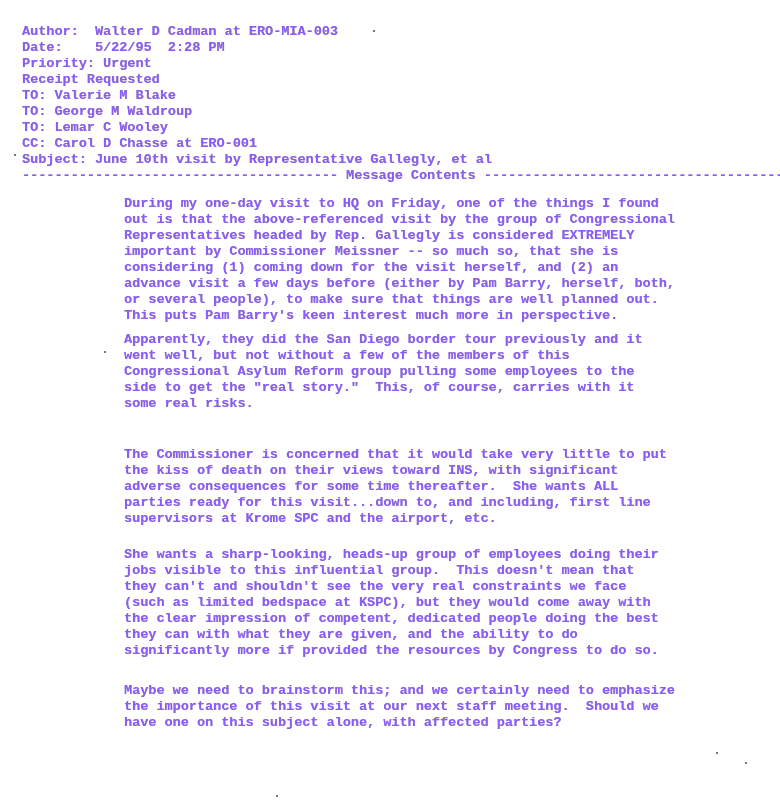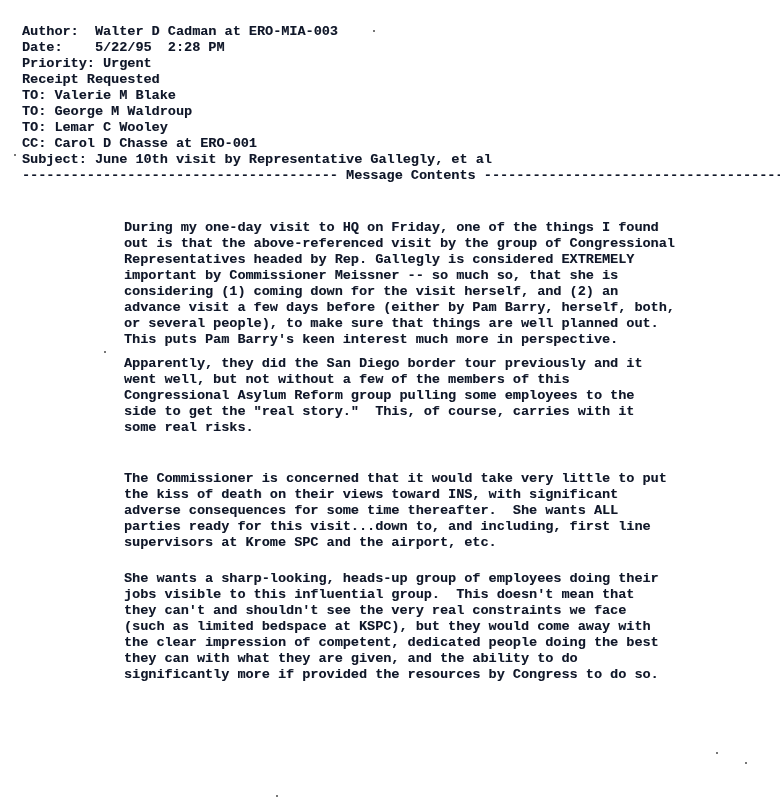--- a/index.html
+++ b/index.html
@@ -4,21 +4,21 @@
 <style>
   html, body { margin: 0; padding: 0; background: #e8e8e8; }
   .page {
     position: relative;
     width: 780px;
     height: 803px;
     background: #ffffff;
     overflow: hidden;
     font-family: "Liberation Mono", "DejaVu Sans Mono", monospace;
     font-weight: 700;
-    color: #0f172a;
+    color: #8b5cf6;
   }
   .mono {
     margin: 0;
     white-space: pre;
     font-family: inherit;
     font-size: 13.5px;
     line-height: 16px;
     letter-spacing: 0;
     text-shadow: 0.3px 0.3px 0 rgba(0,0,0,0.35);
   }
@@ -30,21 +30,20 @@
   .separator {
     position: absolute;
     left: 22px;
     right: 0;
     top: 168px;
     overflow: hidden;
   }
   .para {
     position: absolute;
     left: 124px;
-    margin-top: 24px;
   }
   .para-1 { top: 196px; }
   .para-2 { top: 332px; }
   .para-3 { top: 447px; }
   .para-4 { top: 547px; }
   .para-5 { top: 683px; }
   .speck {
     position: absolute;
     width: 2px;
     height: 2px;
@@ -91,20 +90,23 @@
 the clear impression of competent, dedicated people doing the best
 they can with what they are given, and the ability to do
 significantly more if provided the resources by Congress to do so.</pre>
 
   <pre class="mono para para-3">The Commissioner is concerned that it would take very little to put
 the kiss of death on their views toward INS, with significant
 adverse consequences for some time thereafter.  She wants ALL
 parties ready for this visit...down to, and including, first line
 supervisors at Krome SPC and the airport, etc.</pre>
 
+  <pre class="mono para para-5">Maybe we need to brainstorm this; and we certainly need to emphasize
+the importance of this visit at our next staff meeting.  Should we
+have one on this subject alone, with affected parties?</pre>
 
   <div class="speck" style="left:373px; top:30px;"></div>
   <div class="speck" style="left:14px;  top:154px;"></div>
   <div class="speck" style="left:104px; top:351px;"></div>
   <div class="speck" style="left:716px; top:752px;"></div>
   <div class="speck" style="left:276px; top:795px;"></div>
   <div class="speck" style="left:745px; top:762px;"></div>
 
 </div>
 

